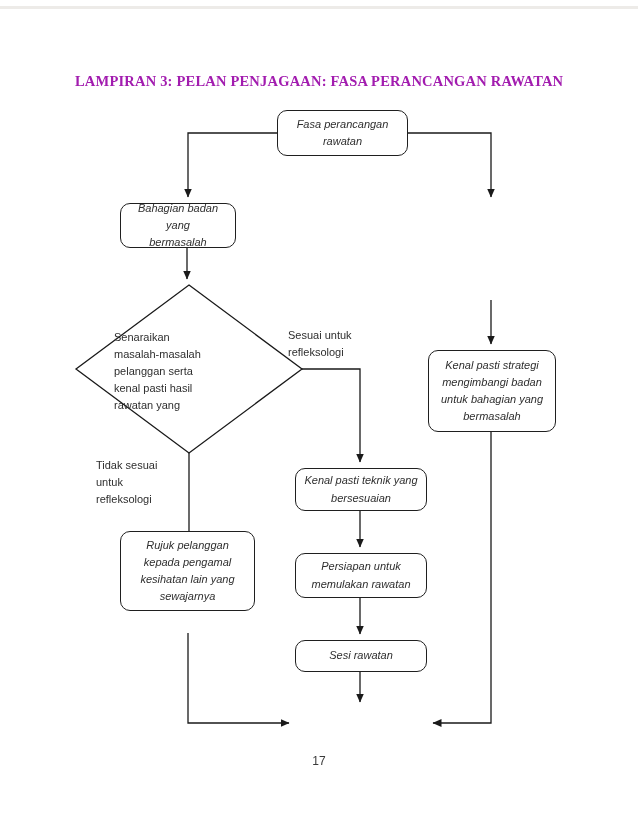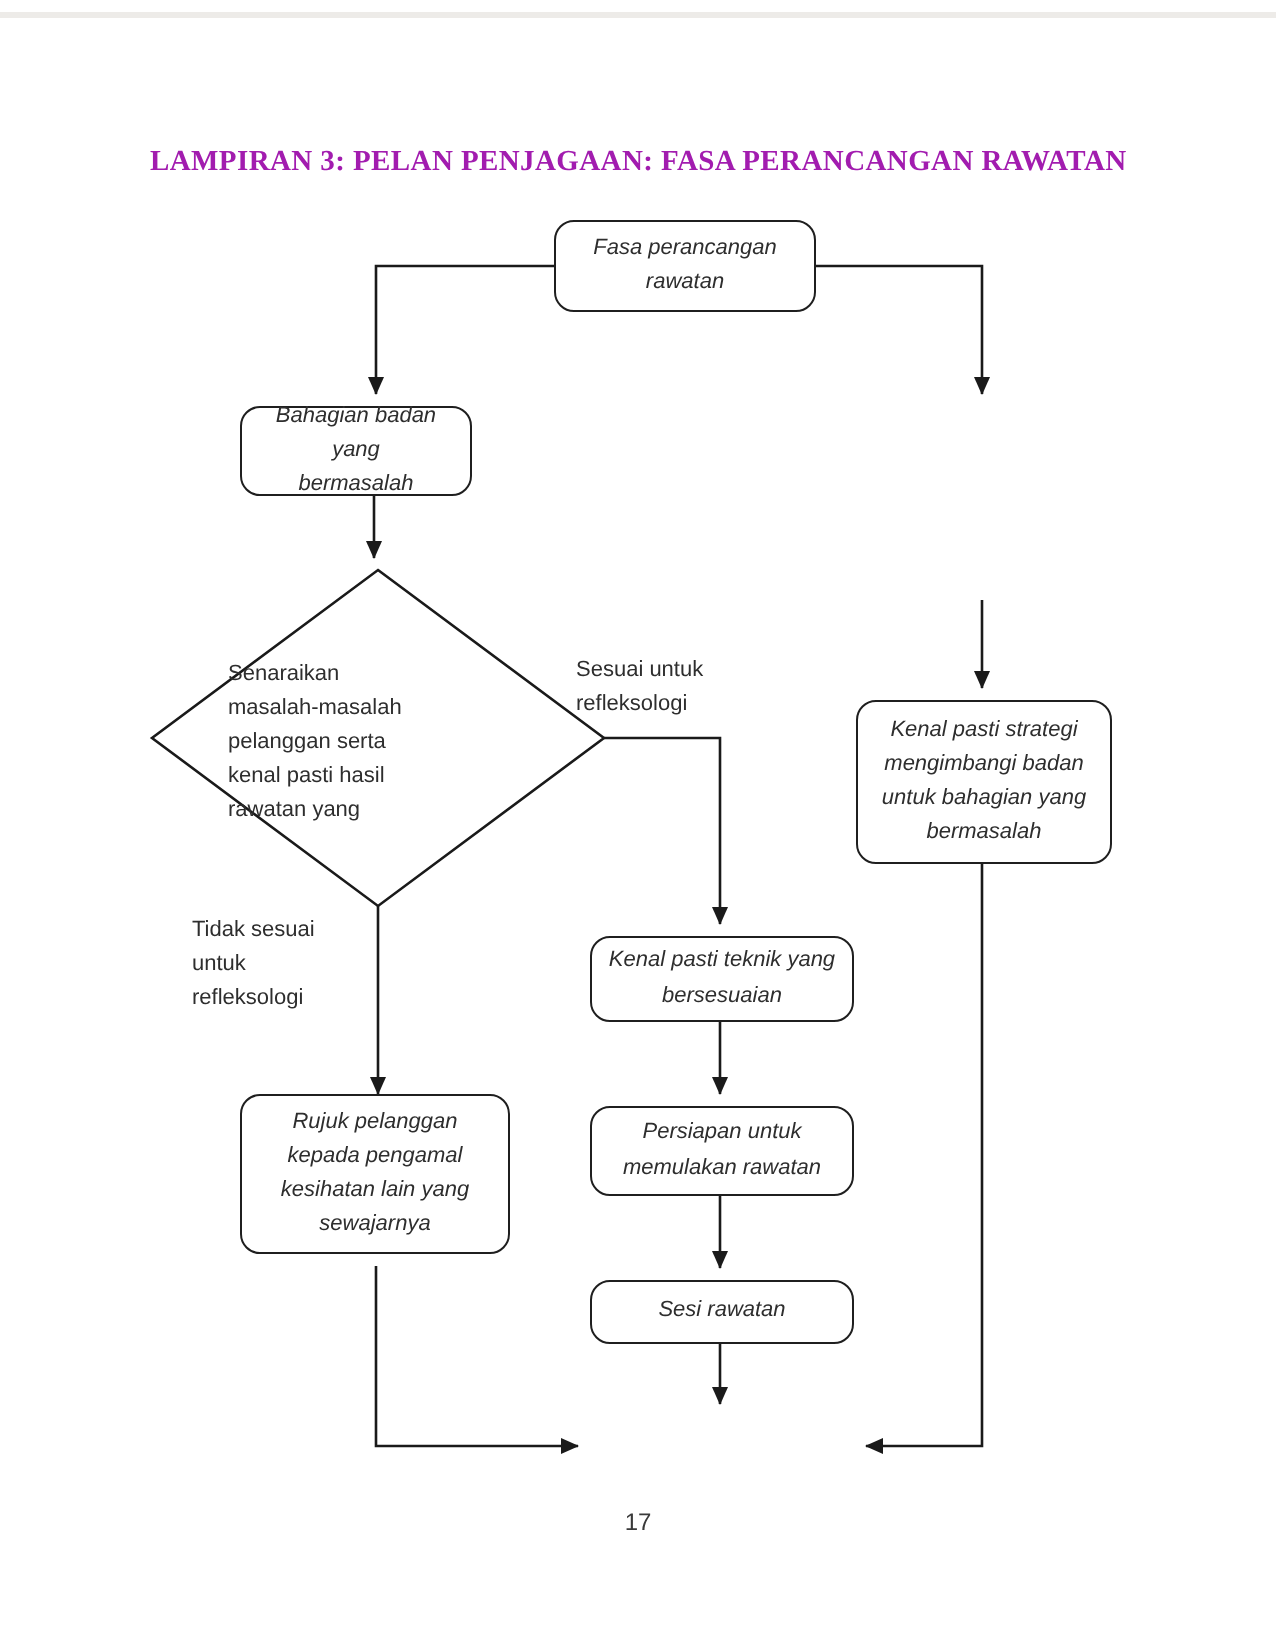--- a/index.html
+++ b/index.html
@@ -98,21 +98,21 @@
 untuk bahagian yang
 bermasalah</div>
 
   <div class="free-label" style="left:96px;top:442px;width:85px;margin-top:15px;">Tidak sesuai
 untuk
 refleksologi</div>
 
   <div class="node" style="left:295px;top:468px;width:132px;height:43px;">Kenal pasti teknik yang
 bersesuaian</div>
 
-  <div class="node" style="left:120px;top:547px;width:135px;height:80px;">Rujuk pelanggan
+  <div class="node" style="left:120px;top:531px;width:135px;height:80px;">Rujuk pelanggan
 kepada pengamal
 kesihatan lain yang
 sewajarnya</div>
 
   <div class="node" style="left:295px;top:553px;width:132px;height:45px;">Persiapan untuk
 memulakan rawatan</div>
 
   <div class="node" style="left:295px;top:640px;width:132px;height:32px;">Sesi rawatan</div>
 
 

